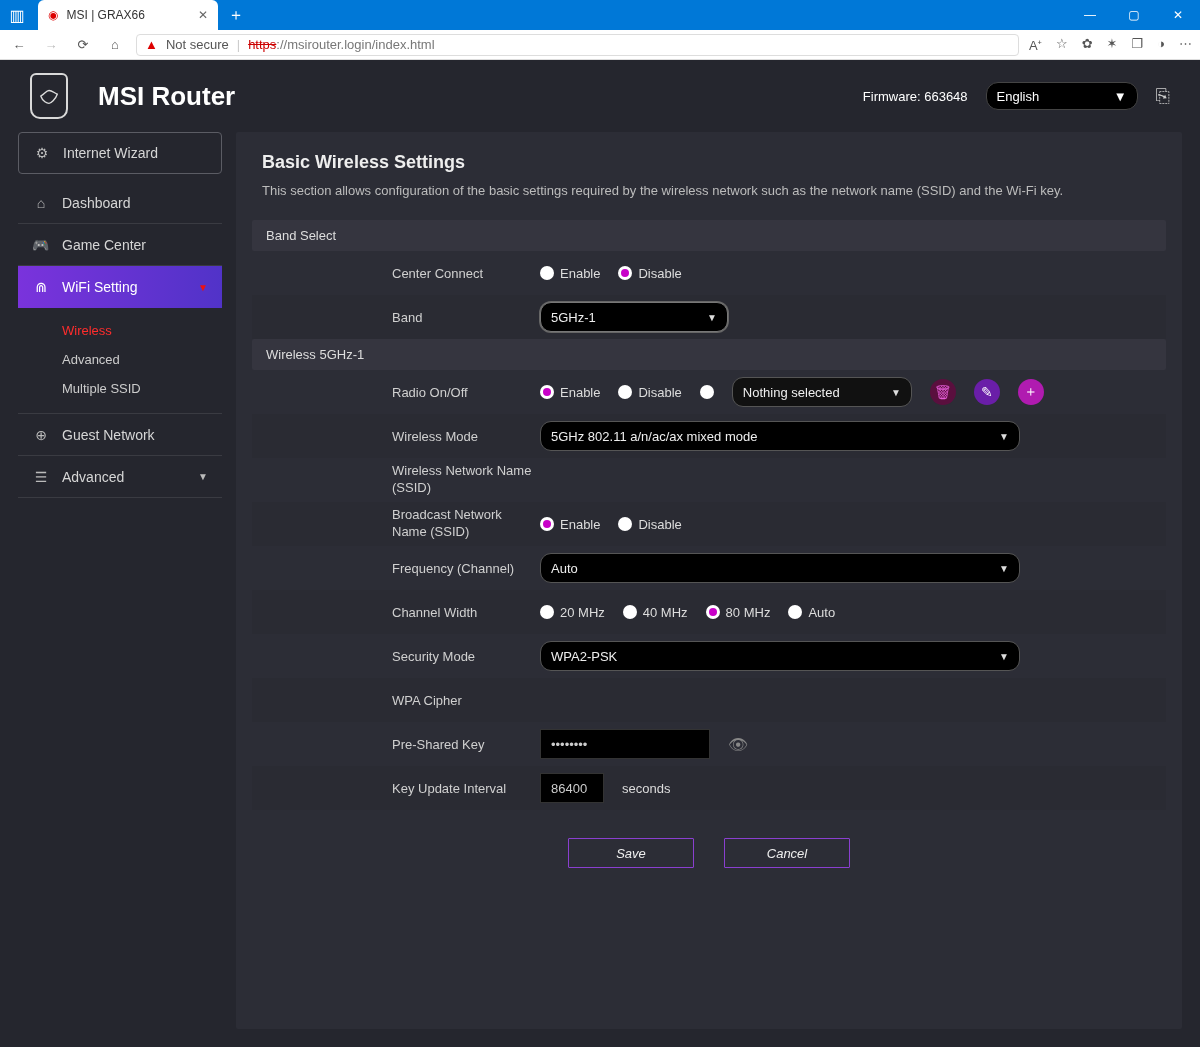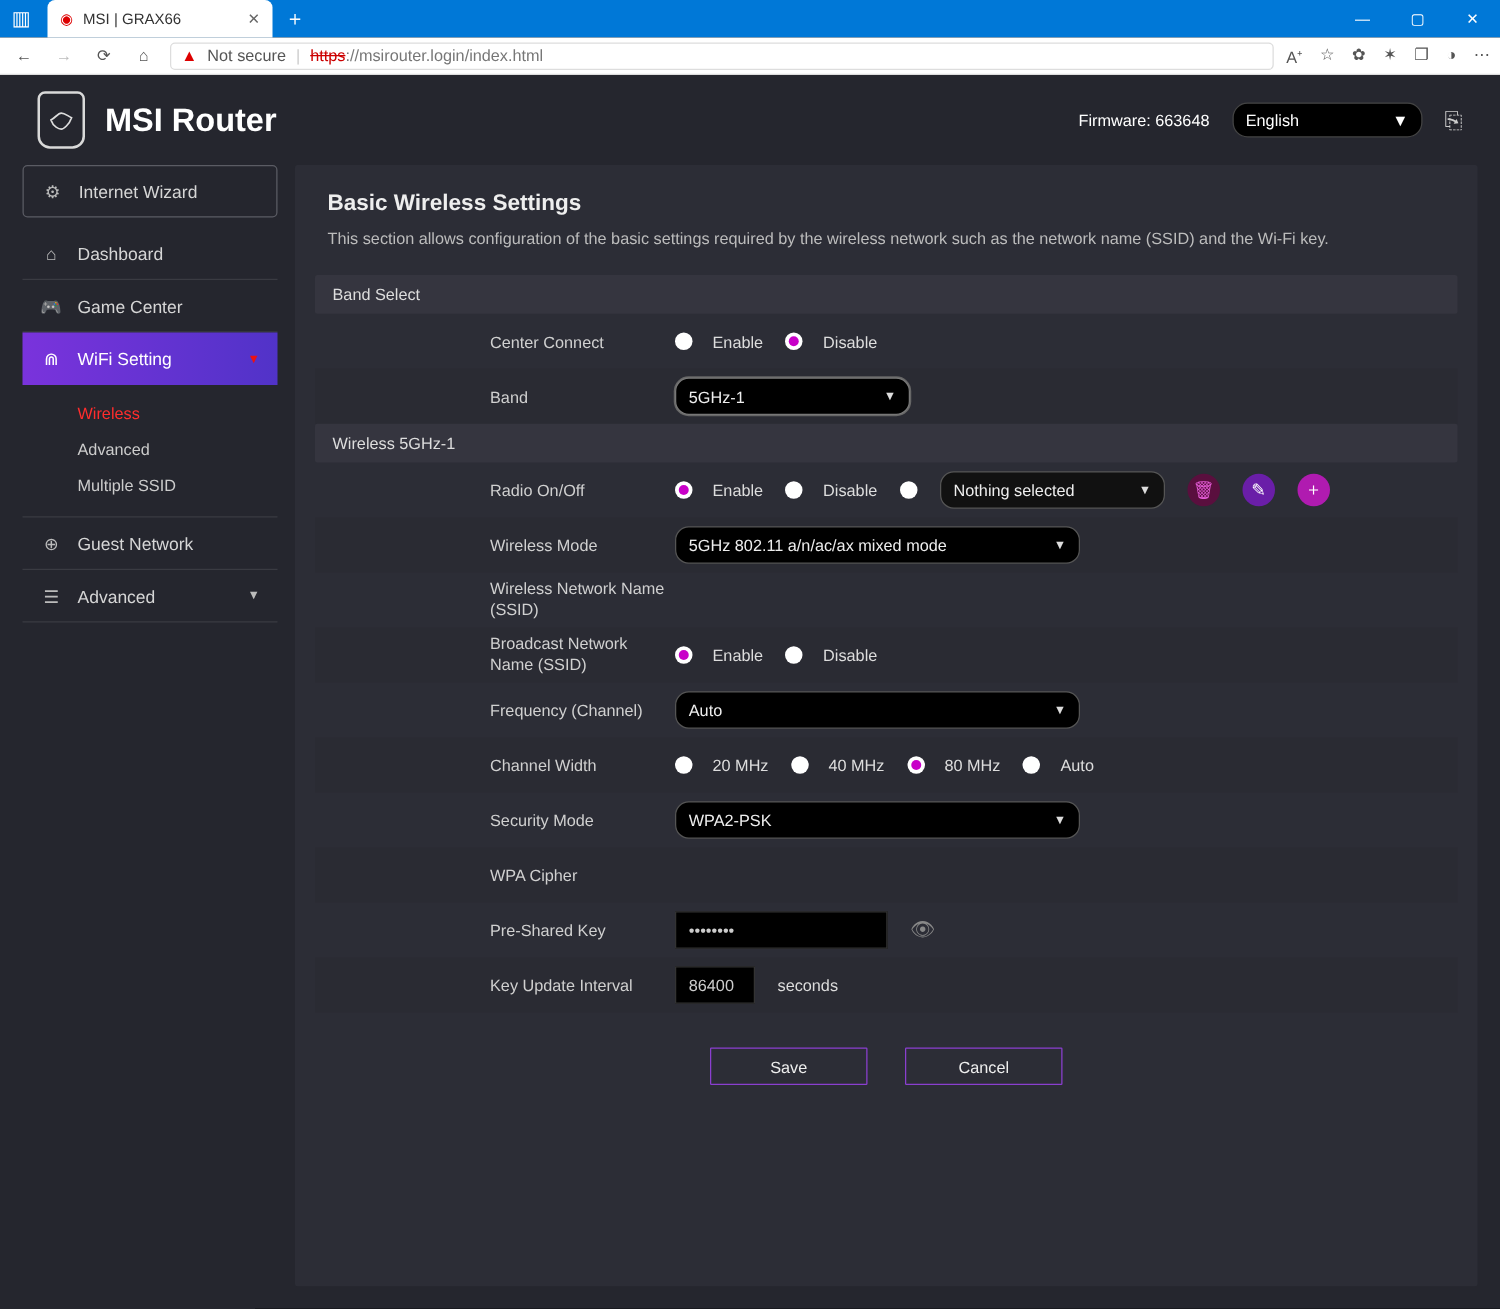--- a/index.html
+++ b/index.html
@@ -19,21 +19,21 @@
   .addrbar .navicon { width:22px; text-align:center; color:#555; }
   .addrbar .url-wrap { flex:1; display:flex; align-items:center; border:1px solid #ddd; border-radius:4px; height:22px; padding:0 8px; gap:8px; }
   .url-strike { color:#c00; text-decoration:line-through; }
   .url-rest { color:#777; }
   .right-icons { display:flex; gap:14px; color:#555; }
 
   
   .app { background:#25262e; height: calc(1047px - 60px); padding: 0 18px 18px 18px; }
   .app-inner { height:100%; display:flex; flex-direction:column; }
   .app-header { height:72px; display:flex; align-items:center; justify-content:space-between; color:#fff; padding:0 12px; }
-  .brand { display:flex; align-items:center; gap:16px; }
+  .brand { display:flex; align-items:center; gap:30px; }
   .shield { width:38px; height:46px; border:2px solid #d9d9d9; border-radius:6px 6px 10px 10px; display:flex; align-items:center; justify-content:center; }
   .brand-title { font-size:26px; font-weight:600; }
   .header-right { display:flex; align-items:center; gap:18px; font-size:13px; }
   .lang-sel { background:#000; color:#fff; border:1px solid #444; height:28px; width:152px; padding:0 10px; display:flex; align-items:center; justify-content:space-between; border-radius:12px; }
   .logout { font-size:18px; color:#ccc; }
 
   .app-body { flex:1; display:flex; gap:14px; min-height:0; }
   .sidebar { width:204px; }
   .side-item { height:42px; display:flex; align-items:center; gap:12px; padding:0 14px; color:#d6d6d6; font-size:14px; border-bottom:1px solid #3a3b42; cursor:pointer; }
   .side-item.boxed { border:1px solid #5b5c64; border-radius:4px; border-bottom:1px solid #5b5c64; margin-bottom:8px; }
@@ -52,43 +52,43 @@
   .panel .desc { font-size:13px; color:#bcbcbc; margin-bottom:22px; }
 
   .section-hdr { background:#35353f; padding:8px 14px; font-size:13px; color:#ddd; margin:0 -10px; border-radius:2px; }
   .form-block { margin:0 -10px; }
   .row { display:flex; align-items:center; min-height:44px; padding:0 10px; }
   .row.shade { background:#2a2b33; }
   .row .label { width:148px; padding-left:130px; box-sizing:content-box; font-size:13px; color:#d0d0d0; }
   .row .label.multi { line-height:1.3; }
   .row .ctrl { flex:1; display:flex; align-items:center; gap:18px; font-size:13px; }
 
-  .radio { display:inline-flex; align-items:center; gap:16px; cursor:pointer; }
+  .radio { display:inline-flex; align-items:center; gap:6px; cursor:pointer; }
   .rdot { width:14px; height:14px; border-radius:50%; background:#fff; display:inline-flex; align-items:center; justify-content:center; }
   .rdot.on::after { content:''; width:8px; height:8px; border-radius:50%; background:#c800c8; }
   .rlabel { color:#ddd; }
 
   .select { background:#000; border:1px solid #555; height:30px; display:flex; align-items:center; justify-content:space-between; padding:0 10px; color:#eee; border-radius:11px; cursor:pointer; font-size:13px; }
   .select.hl { border:1px solid #777; box-shadow:0 0 0 1px #666; }
   .select.dark { background:#111; }
   .select .tri { font-size:10px; color:#ddd; }
-  .w188 { width:188px; } .w404 { width:324px; } .w180 { width:180px; }
+  .w188 { width:188px; } .w404 { width:480px; } .w180 { width:180px; }
 
   .txtin { background:#000; border:1px solid #333; color:#ccc; height:30px; padding:0 10px; font-size:13px; }
   .txtin.w268 { width:268px; } .txtin.w170 { width:170px; } .txtin.w64 { width:64px; }
 
   .iconbtn { width:26px; height:26px; border-radius:50%; display:inline-flex; align-items:center; justify-content:center; cursor:pointer; font-size:14px; }
   .iconbtn.del { background:#5a0f3e; color:#e45bd6; }
   .iconbtn.edit { background:#6a1ea8; color:#fff; }
   .iconbtn.add { background:#b01bb0; color:#fff; }
 
   .eye { color:#888; cursor:pointer; font-size:16px; }
 
   .btnrow { display:flex; gap:30px; justify-content:center; margin-top:28px; }
-  .actbtn { width:126px; height:30px; border:1px solid #8a3fd0; background:transparent; color:#eee; font-size:13px; display:flex; align-items:center; justify-content:center; cursor:pointer; border-radius:1px; }
+  .actbtn { width:126px; height:30px; border:1px solid #8a3fd0; background:transparent; color:#eee; font-size:13px; display:flex; align-items:center; justify-content:center; cursor:pointer; border-radius:1px;font-style:italic; }
 
   svg { display:block; }
 </style>
 </head>
 <body>
 
 <div class="titlebar">
   <div class="titlebar-left">
     <div class="tabs-icon">▥</div>
     <div class="tab">

